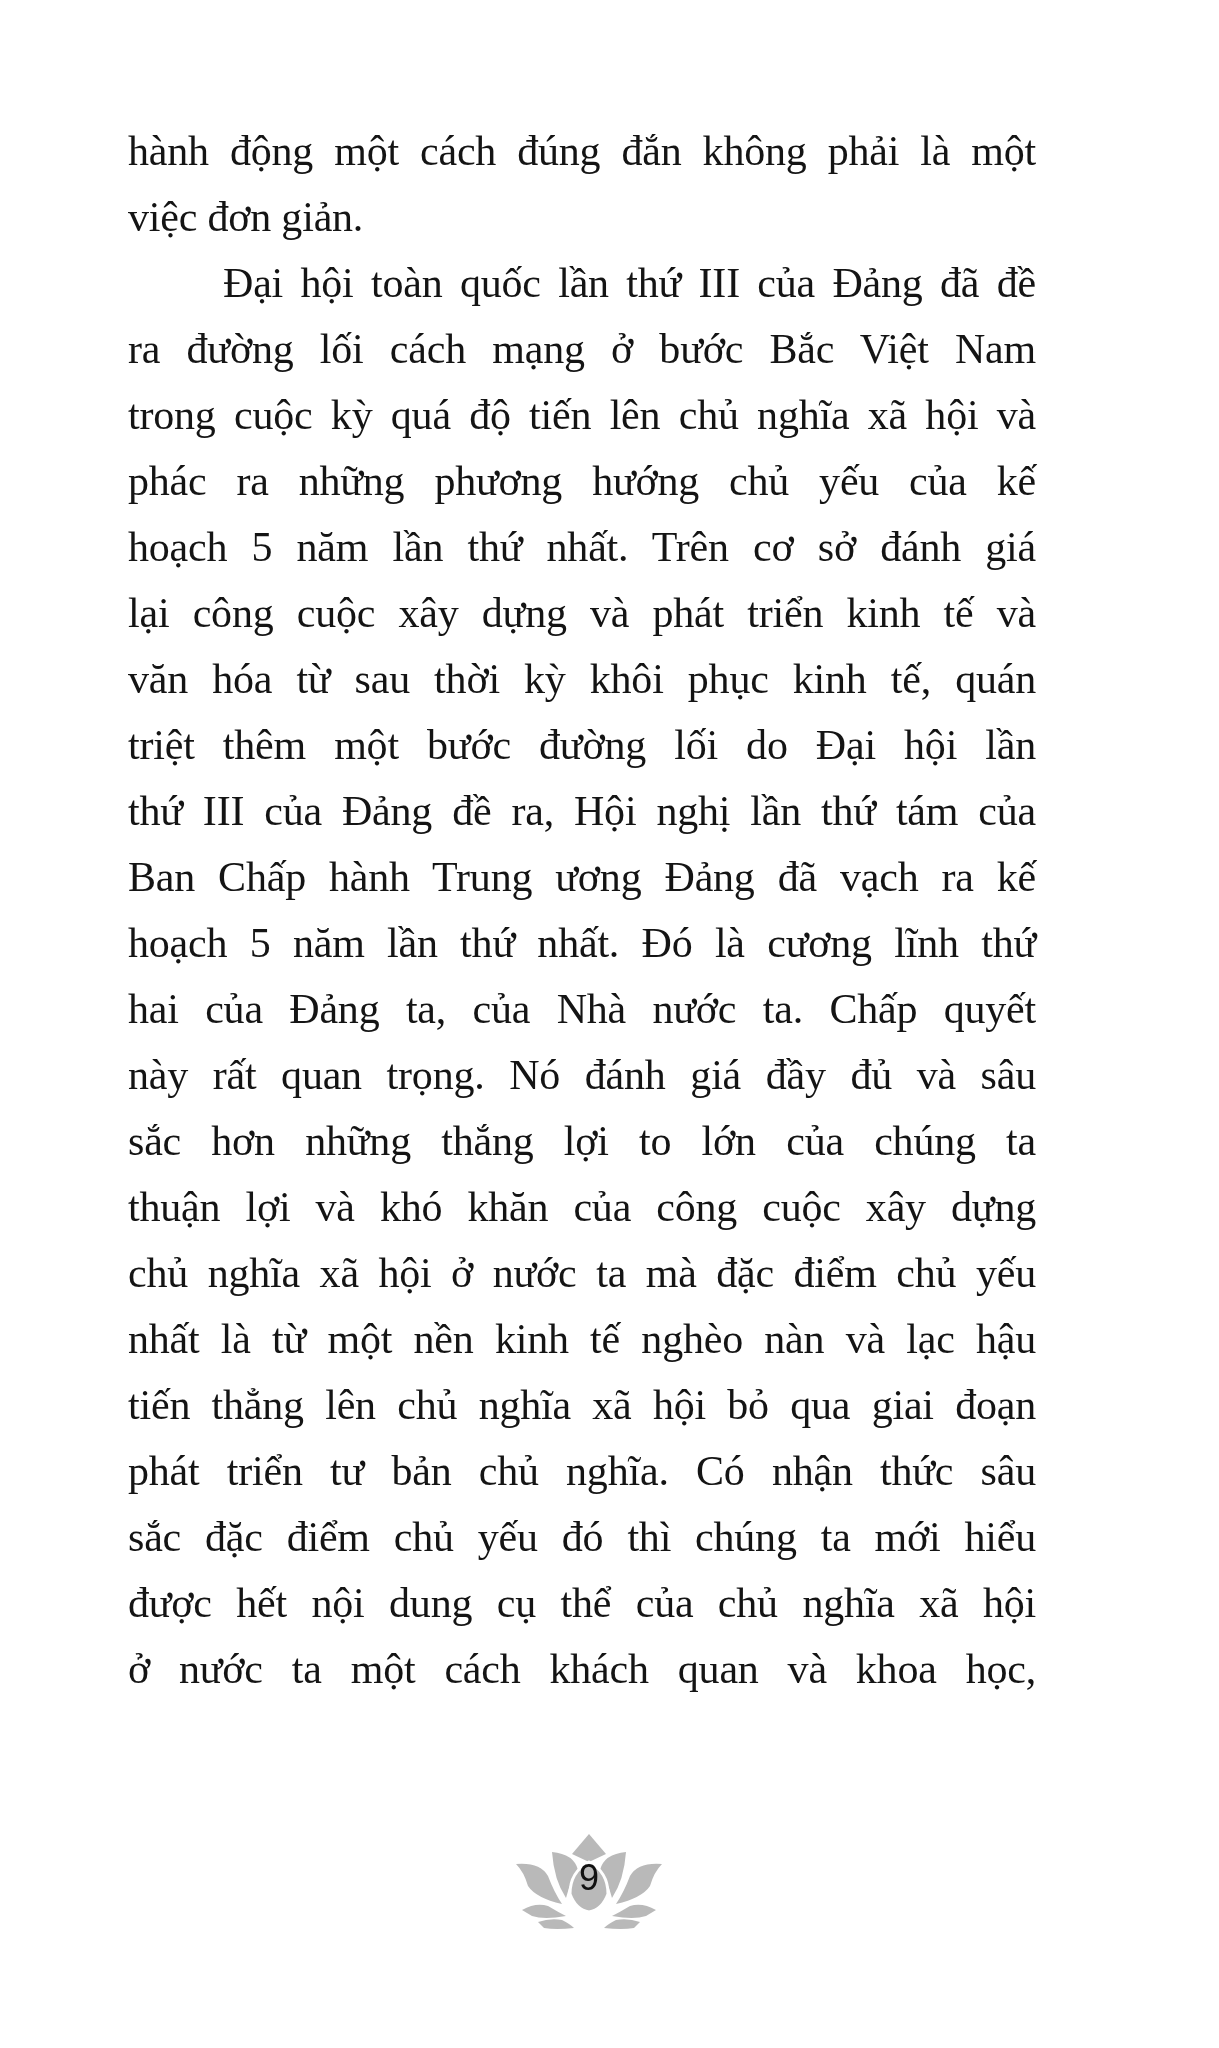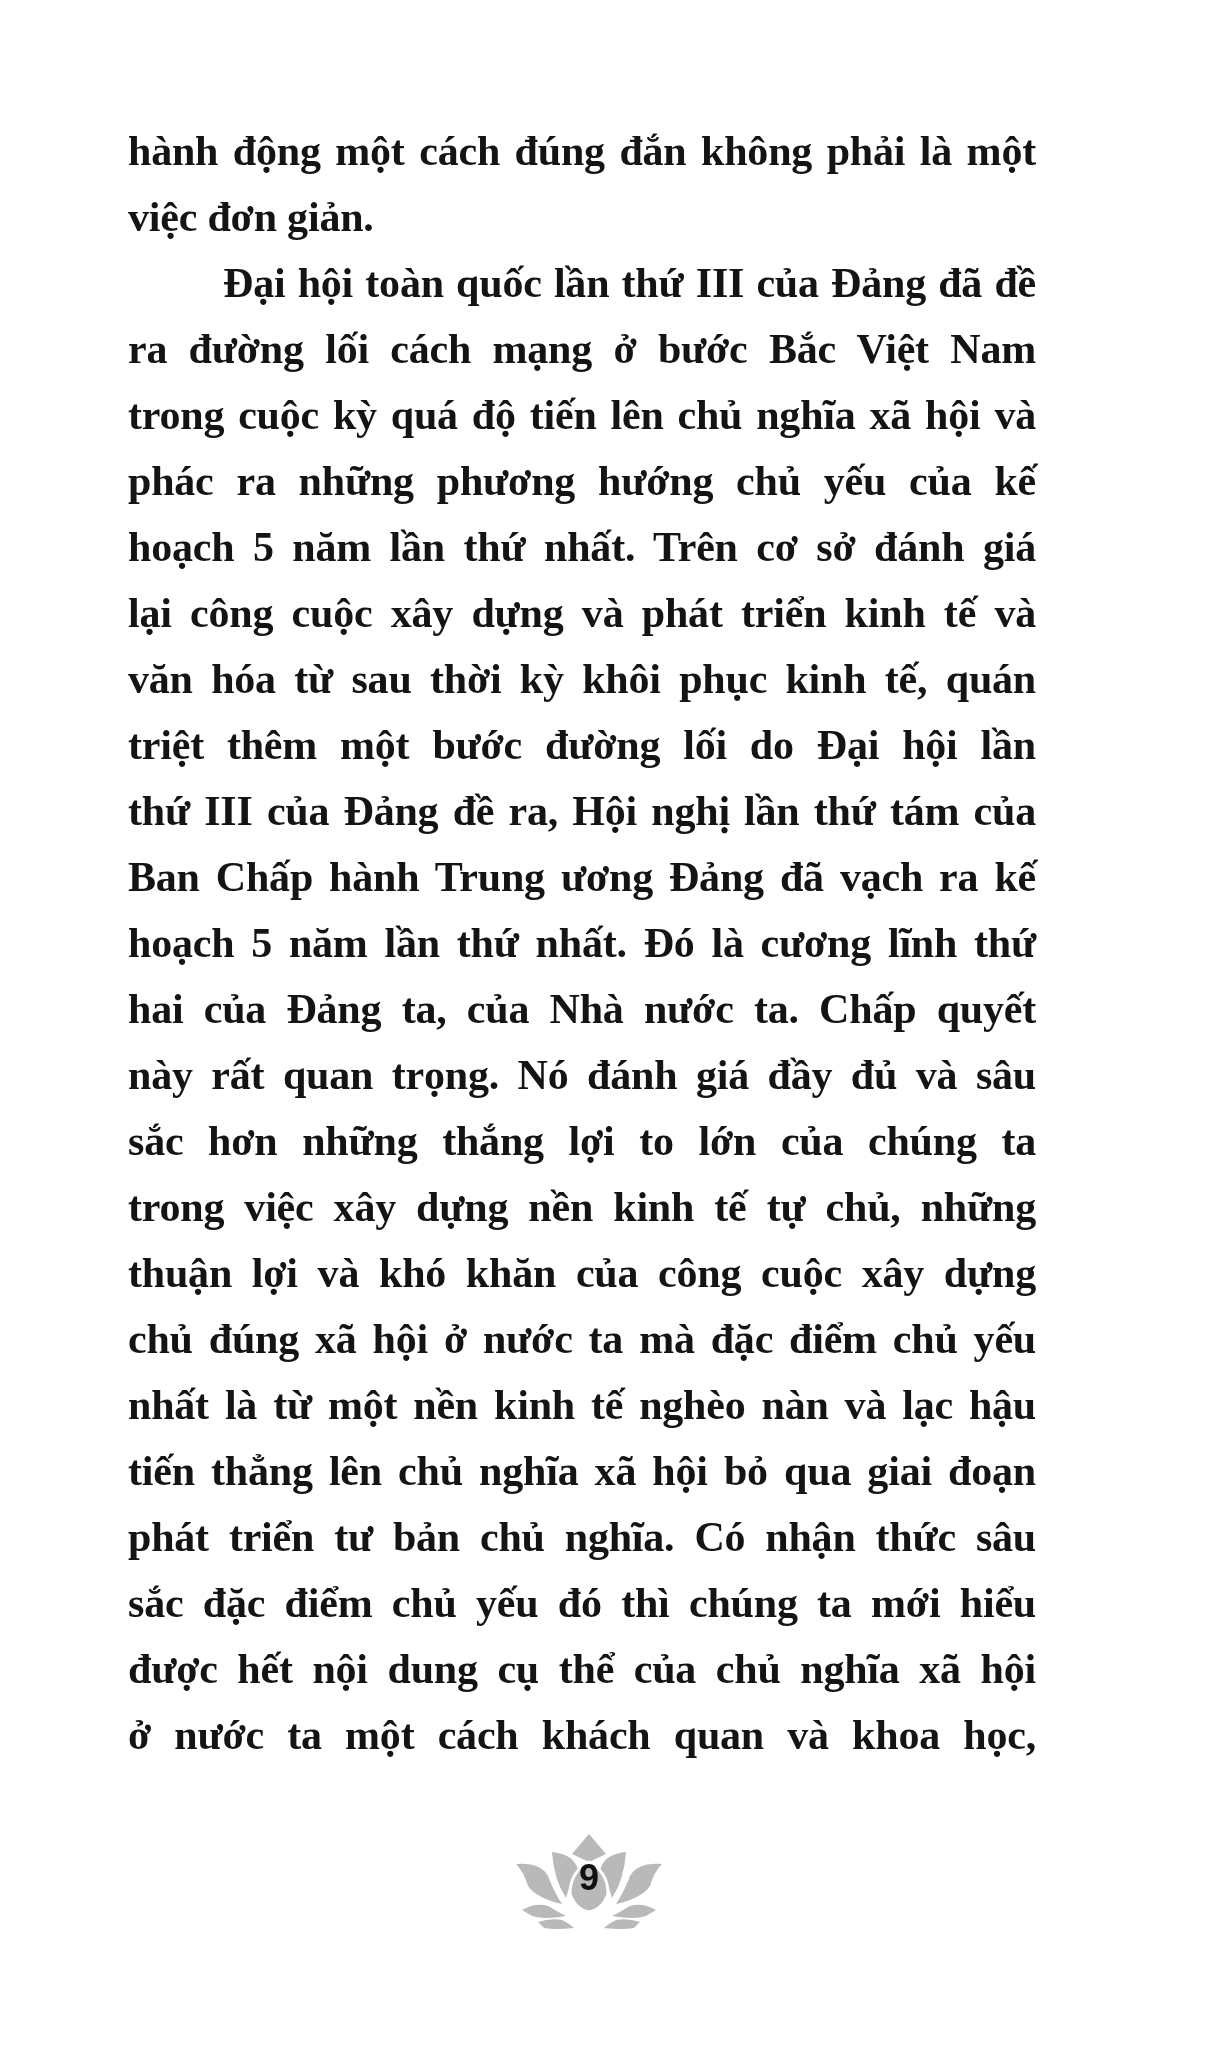--- a/index.html
+++ b/index.html
@@ -14,21 +14,20 @@
       overflow: hidden;
       color: #141414;
       font-family: "Liberation Serif", "DejaVu Serif", serif;
     }
     .page {
       position: absolute;
       left: 0; top: 0;
       width: 1219px;
       height: 2048px;
       background: #ffffff;
-      font-weight: bold;
     }
     .text-block {
       position: absolute;
       left: 128px;
       top: 118px;
       width: 908px;
     }
     .line {
       display: block;
       height: 66px;
@@ -91,23 +90,22 @@
       <span class="line">hoạch 5 năm lần thứ nhất. Trên cơ sở đánh giá</span>
       <span class="line">lại công cuộc xây dựng và phát triển kinh tế và</span>
       <span class="line">văn hóa từ sau thời kỳ khôi phục kinh tế, quán</span>
       <span class="line">triệt thêm một bước đường lối do Đại hội lần</span>
       <span class="line">thứ III của Đảng đề ra, Hội nghị lần thứ tám của</span>
       <span class="line">Ban Chấp hành Trung ương Đảng đã vạch ra kế</span>
       <span class="line">hoạch 5 năm lần thứ nhất. Đó là cương lĩnh thứ</span>
       <span class="line">hai của Đảng ta, của Nhà nước ta. Chấp quyết</span>
       <span class="line">này rất quan trọng. Nó đánh giá đầy đủ và sâu</span>
       <span class="line">sắc hơn những thắng lợi to lớn của chúng ta</span>
-      <span class="line">trong việc xây dựng nền kinh tế tự chủ, những</span>
       <span class="line">thuận lợi và khó khăn của công cuộc xây dựng</span>
-      <span class="line">chủ đúng xã hội ở nước ta mà đặc điểm chủ yếu</span>
+      <span class="line">chủ nghĩa xã hội ở nước ta mà đặc điểm chủ yếu</span>
       <span class="line">nhất là từ một nền kinh tế nghèo nàn và lạc hậu</span>
       <span class="line">tiến thẳng lên chủ nghĩa xã hội bỏ qua giai đoạn</span>
       <span class="line">phát triển tư bản chủ nghĩa. Có nhận thức sâu</span>
       <span class="line">sắc đặc điểm chủ yếu đó thì chúng ta mới hiểu</span>
       <span class="line">được hết nội dung cụ thể của chủ nghĩa xã hội</span>
       <span class="line">ở nước ta một cách khách quan và khoa học,</span>
     </div>
 
   </div>
 

